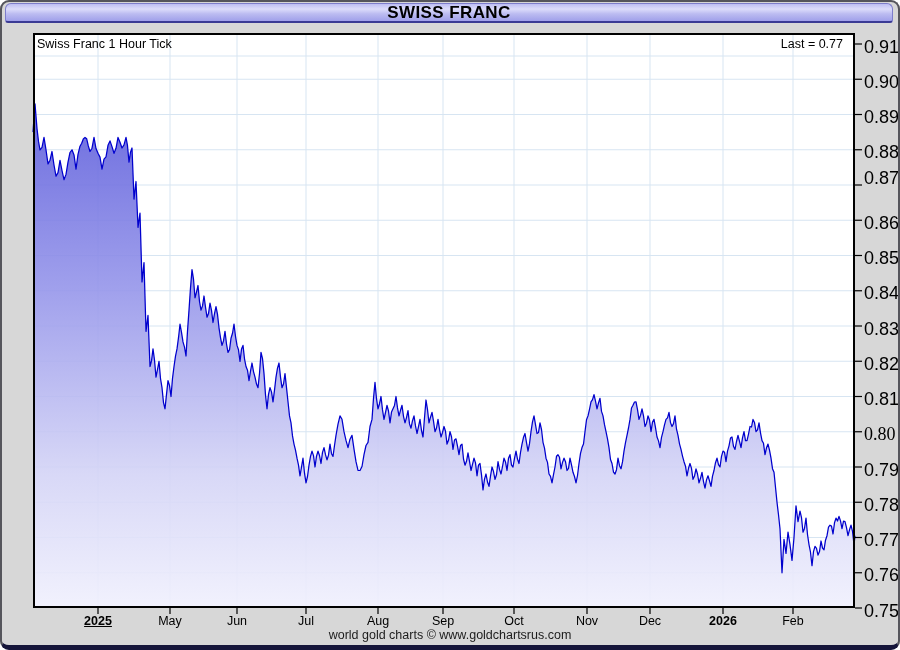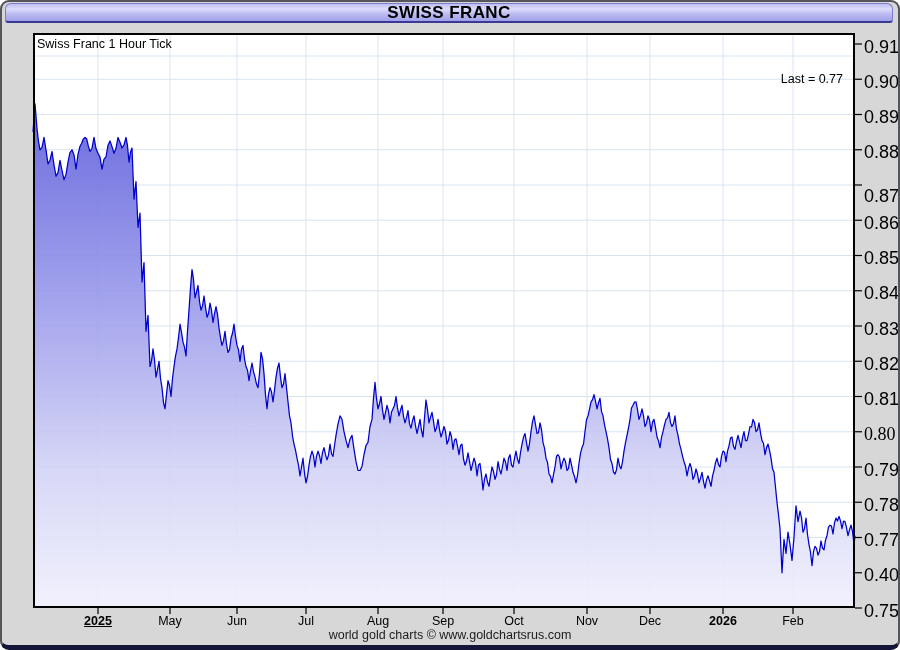--- a/index.html
+++ b/index.html
@@ -11,21 +11,21 @@
   .titlebar{position:absolute;left:5px;top:3px;width:888px;height:20px;
     border:1px solid #7d7dcb;border-bottom:2px solid #3a3a94;border-radius:6px 6px 3px 3px;
     background:linear-gradient(180deg,#bebef3 0%,#dcdcfb 30%,#bcbcf1 58%,#a0a0ea 100%);
     display:flex;align-items:center;justify-content:center;z-index:10;box-sizing:border-box;}
   .title{font-size:17px;font-weight:bold;color:#000;letter-spacing:.4px;}
   .plot-wrap{position:absolute;left:33px;top:33px;width:822px;height:418px;z-index:5;}
   #plot-svg{position:absolute;left:0;top:0;overflow:visible;}
   .hdr{position:absolute;top:4px;font-size:12.5px;color:#000;z-index:8;}
   .hdr.series{left:4px;}
   .hdr.stamp{left:0;width:100%;text-align:center;white-space:pre;}
-  .hdr.last{right:12px;margin-top:35px;}
+  .hdr.last{right:12px;}
   .y-label{position:absolute;left:864px;width:34px;font-size:18px;color:#000000;z-index:7;}
   .x-label{position:absolute;top:614px;width:48px;text-align:center;font-size:12.5px;color:#000;z-index:7;}
   .x-label.bold{font-weight:bold;}
   .footer{position:absolute;left:0;top:628px;width:100%;text-align:center;
     font-size:12.5px;color:#1c1c1c;z-index:7;}
 </style>
 </head>
 <body>
 
 <div class="app">
@@ -107,32 +107,32 @@
       </svg>
     <div class="hdr series">Swiss Franc 1 Hour Tick</div>
     <div class="hdr last">Last = 0.77</div>
   </div>
 
   <div id="y-labels">
       <div class="y-label" style="top: 36.5px;">0.91</div>
       <div class="y-label" style="top: 71.75px;">0.90</div>
       <div class="y-label" style="top: 107px;">0.89</div>
       <div class="y-label" style="top: 142.25px;">0.88</div>
-      <div class="y-label" style="top: 186px;">0.87</div>
+      <div class="y-label" style="top: 168px;">0.87</div>
       <div class="y-label" style="top: 212.75px;">0.86</div>
       <div class="y-label" style="top: 248px;">0.85</div>
       <div class="y-label" style="top: 283.25px;">0.84</div>
       <div class="y-label" style="top: 318.5px;">0.83</div>
       <div class="y-label" style="top: 353.75px;">0.82</div>
       <div class="y-label" style="top: 389px; text-align: center;">0.81</div>
       <div class="y-label" style="top: 424.25px; font-family: Liberation Serif, serif;">0.80</div>
       <div class="y-label" style="top: 459.5px;">0.79</div>
       <div class="y-label" style="top: 494.75px;">0.78</div>
       <div class="y-label" style="top: 530px;">0.77</div>
-      <div class="y-label" style="top: 565.25px;">0.40</div>
+      <div class="y-label" style="top: 565.25px;">0.76</div>
       <div class="y-label" style="top: 600.5px;">0.75</div>
     </div>
   <div id="x-labels">
       <div class="x-label bold" style="left: 74px; text-decoration: underline;">2025</div>
       <div class="x-label" style="left: 146px;">May</div>
       <div class="x-label" style="left: 213px;">Jun</div>
       <div class="x-label" style="left: 282px;">Jul</div>
       <div class="x-label" style="left: 354px;">Aug</div>
       <div class="x-label" style="left: 419px;">Sep</div>
       <div class="x-label" style="left: 490px;">Oct</div>

